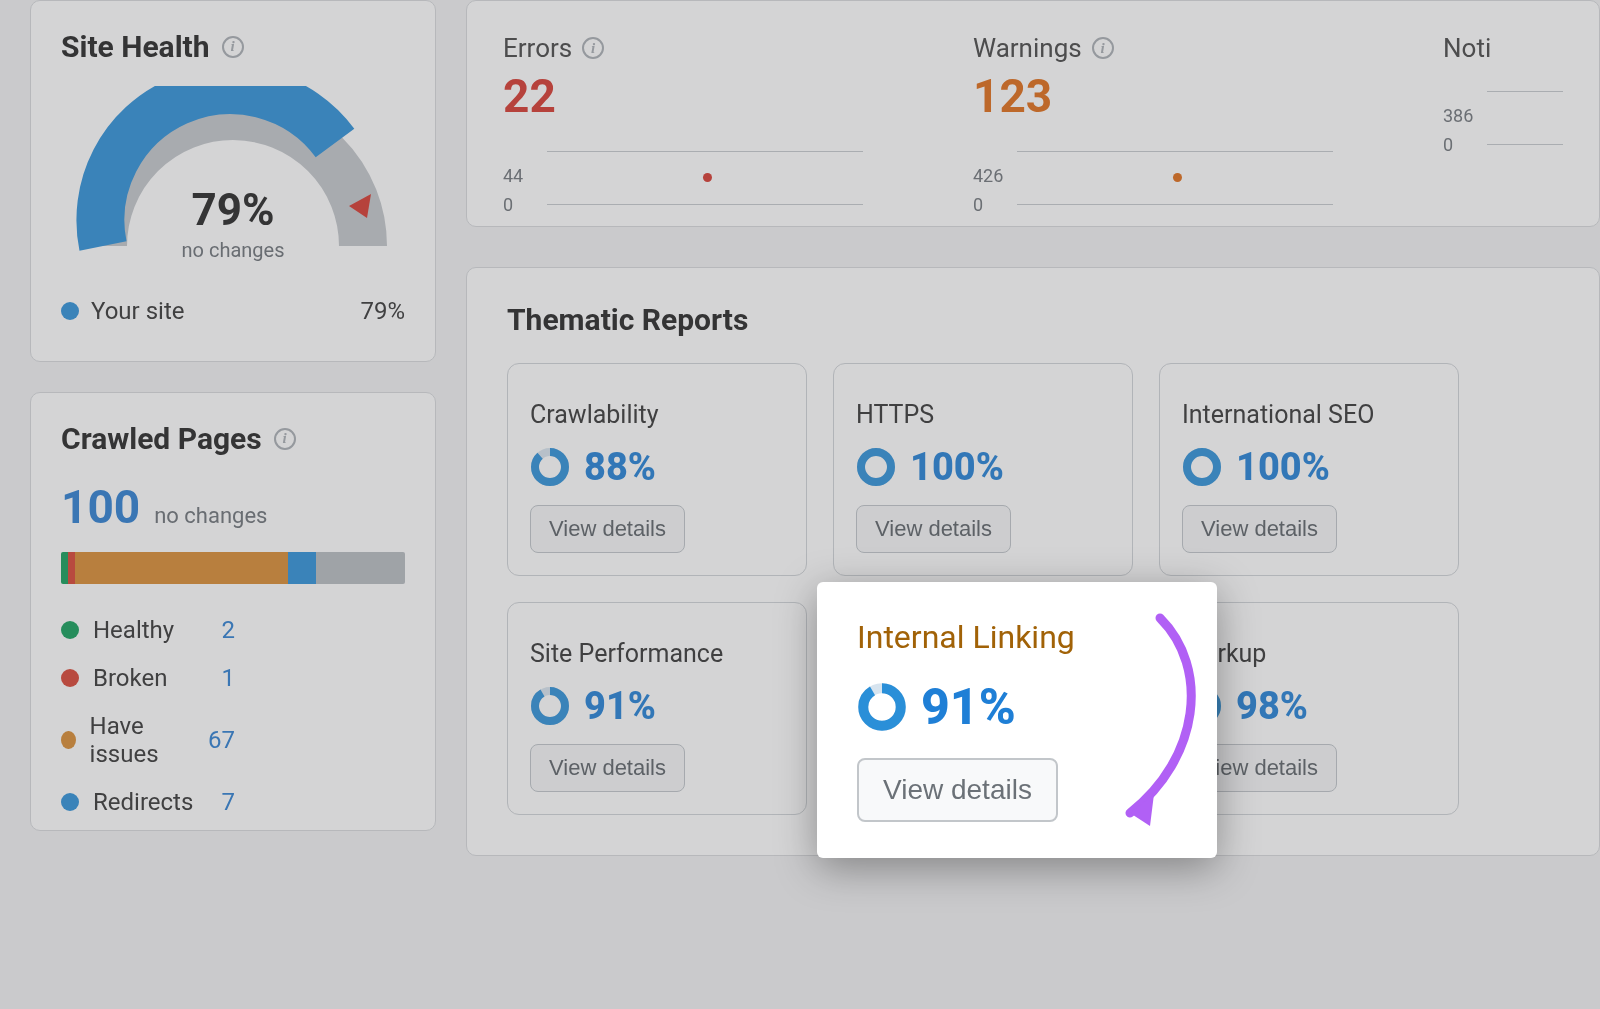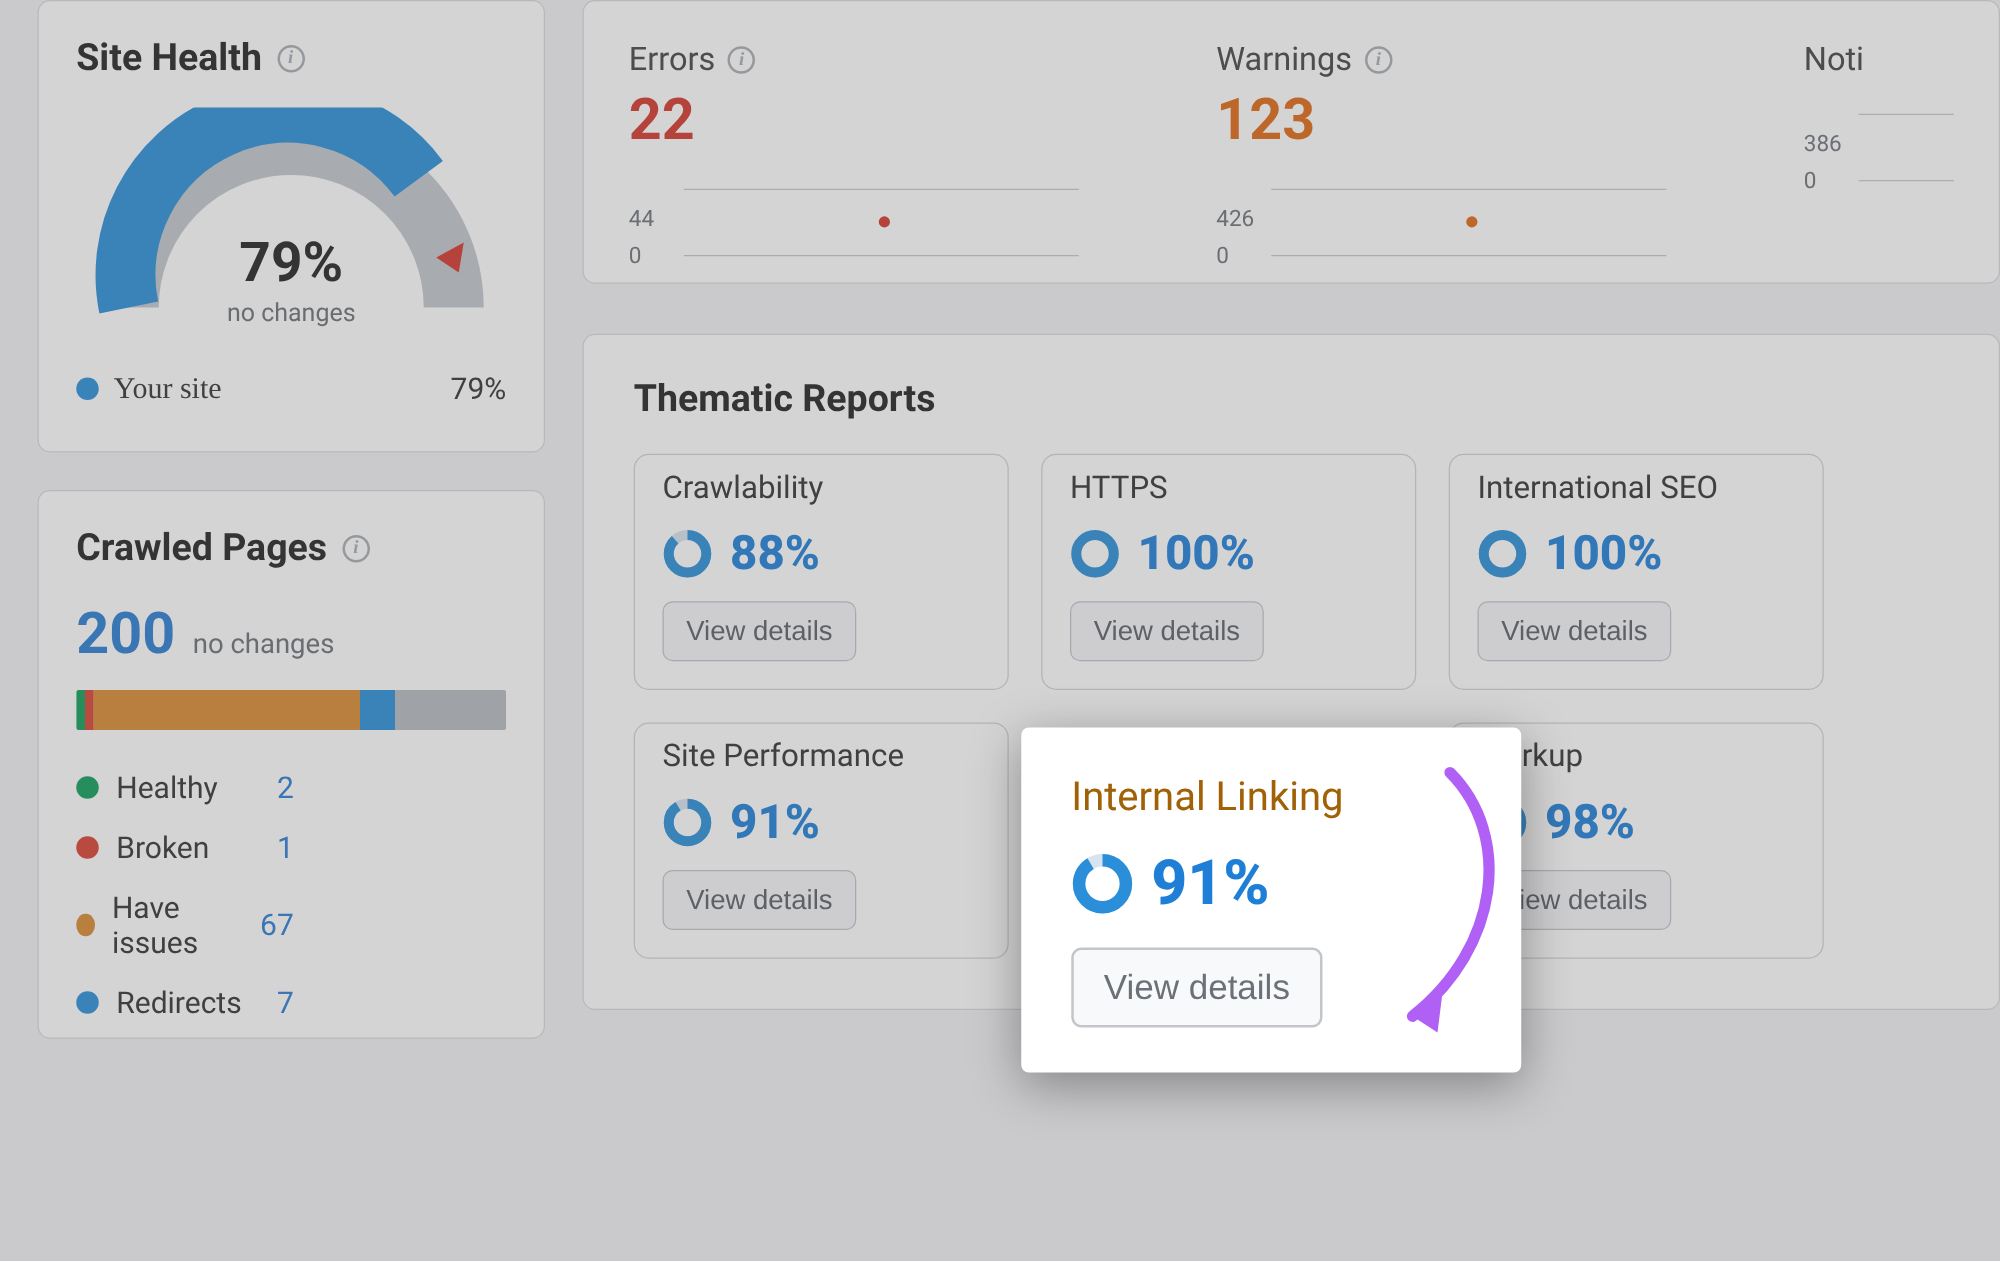--- a/index.html
+++ b/index.html
@@ -92,21 +92,21 @@
     margin-top: 2px;
   }
   .legend-row {
     display: flex;
     align-items: center;
     justify-content: space-between;
     font-size: 24px;
     color: #333;
     padding: 8px 0;
   }
-  .legend-left { display: flex; align-items: center; gap: 12px; font-family: Liberation Serif, serif; }
+  .legend-left { display: flex; align-items: center; gap: 12px; }
   .legend-dot {
     width: 18px; height: 18px; border-radius: 50%;
     display: inline-block;
   }
   .legend-tri {
     width: 0; height: 0;
     border-left: 10px solid transparent;
     border-right: 10px solid transparent;
     border-top: 16px solid #d84130;
     display: inline-block;
@@ -178,21 +178,21 @@
   .report-grid {
     display: grid;
     grid-template-columns: repeat(3, 300px);
     gap: 26px;
     padding-left: 6px;
   }
   .report-card {
     background: #fff;
     border: 1px solid #cfd3d7;
     border-radius: 12px;
-    padding: 12px 22px 22px 22px;
+    padding: 36px 22px 22px 22px;
     display: flex; flex-direction: column; gap: 16px;
   }
   .report-title { font-size: 25px; color: #333; }
   .report-val-row { display: flex; align-items: center; gap: 14px; }
   .donut {
     width: 40px; height: 40px; flex-shrink: 0;
   }
   .report-pct { font-size: 38px; font-weight: 800; color: #1f7fd6; }
   .view-btn {
     align-self: flex-start;
@@ -280,21 +280,21 @@
         <span>79%</span>
       </div>
     </div>
 
     <div class="card" style="padding-bottom:4px">
       <div class="card-title">
         <span>Crawled Pages</span>
         <span class="info-icon">i</span>
       </div>
       <div class="crawled-big">
-        <span class="crawled-num">200</span>
+        <span class="crawled-num">100</span>
         <span class="crawled-sub">no changes</span>
       </div>
       <div class="stack-bar" id="stack-bar">
           <div class="stack-seg c-green" style="width: 2%;"></div>
           <div class="stack-seg c-red" style="width: 2%;"></div>
           <div class="stack-seg c-orange" style="width: 62%;"></div>
           <div class="stack-seg c-blue" style="width: 8%;"></div>
           <div class="stack-seg c-grey" style="width: 26%;"></div>
         </div>
       <div id="crawl-legend">

